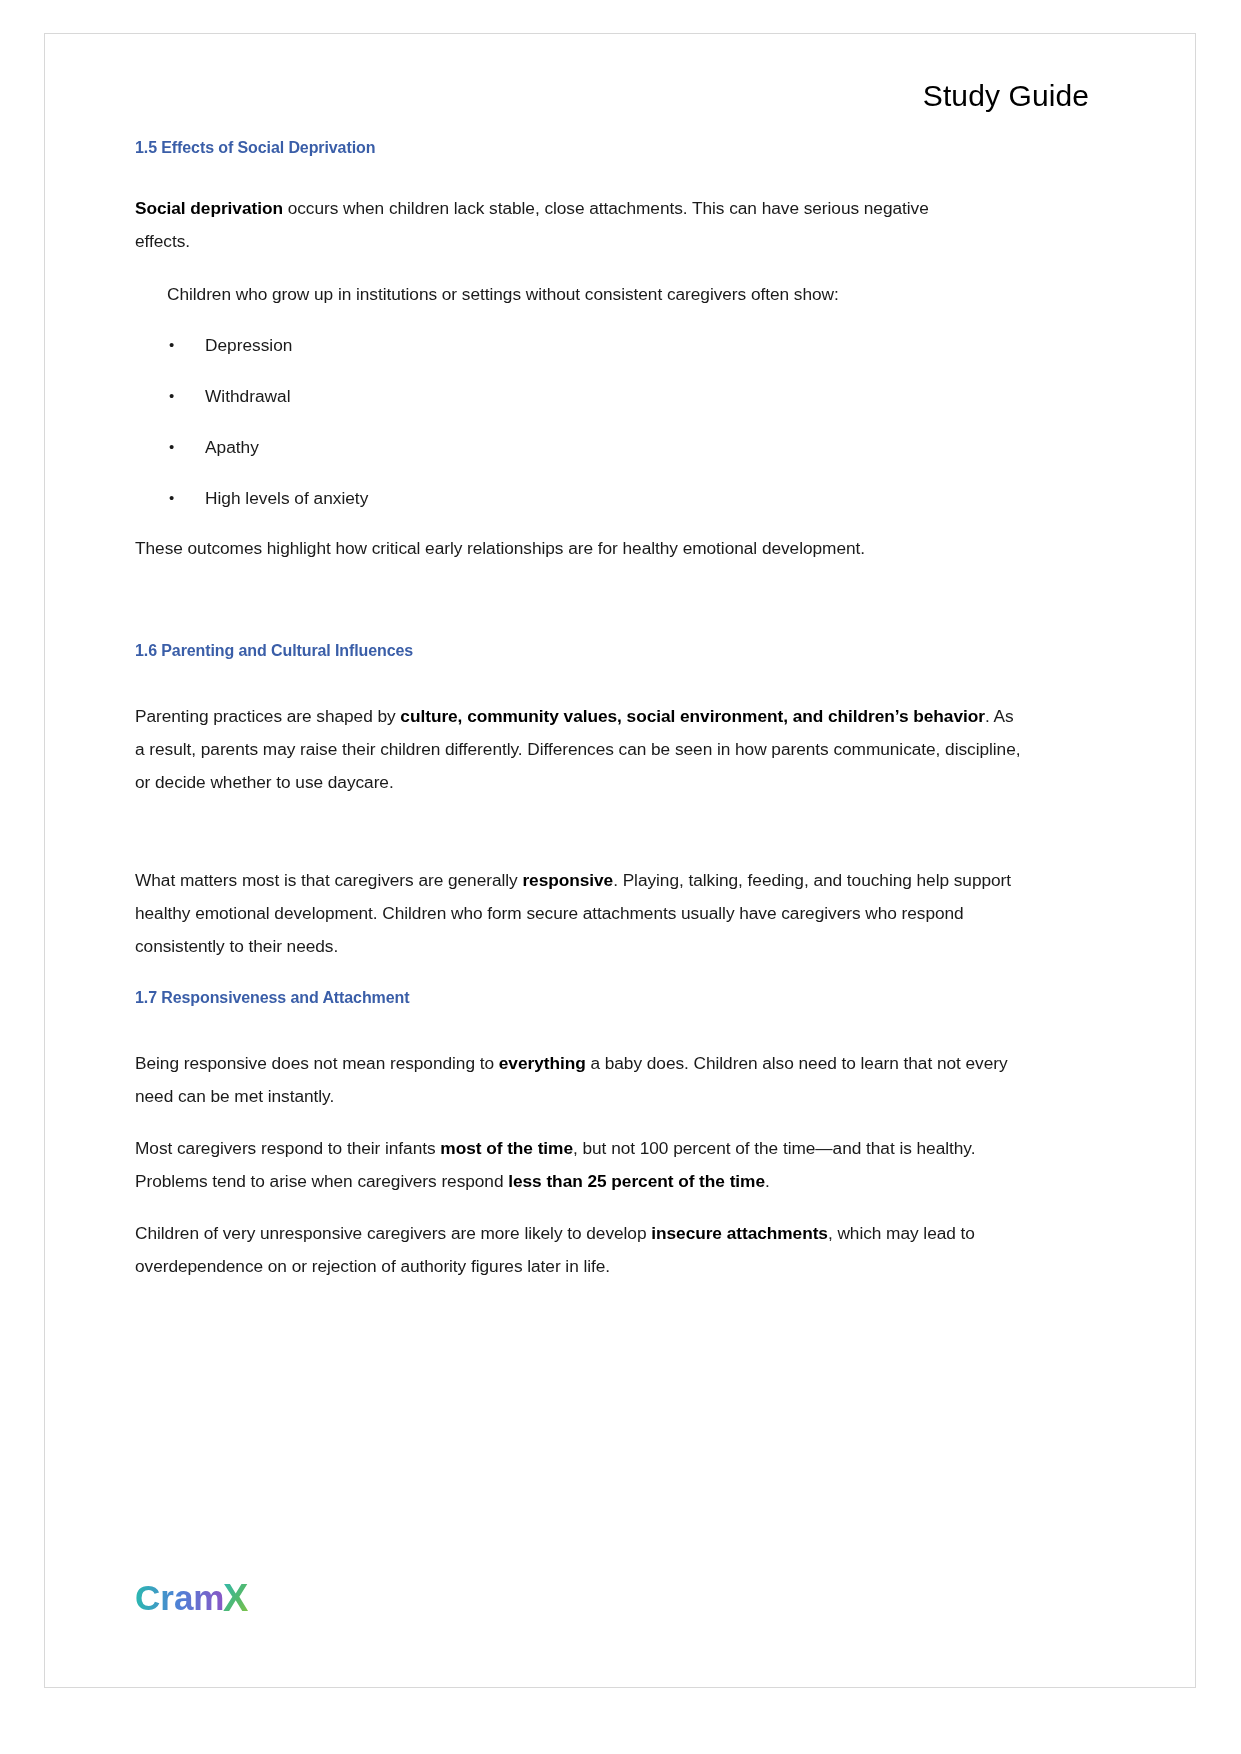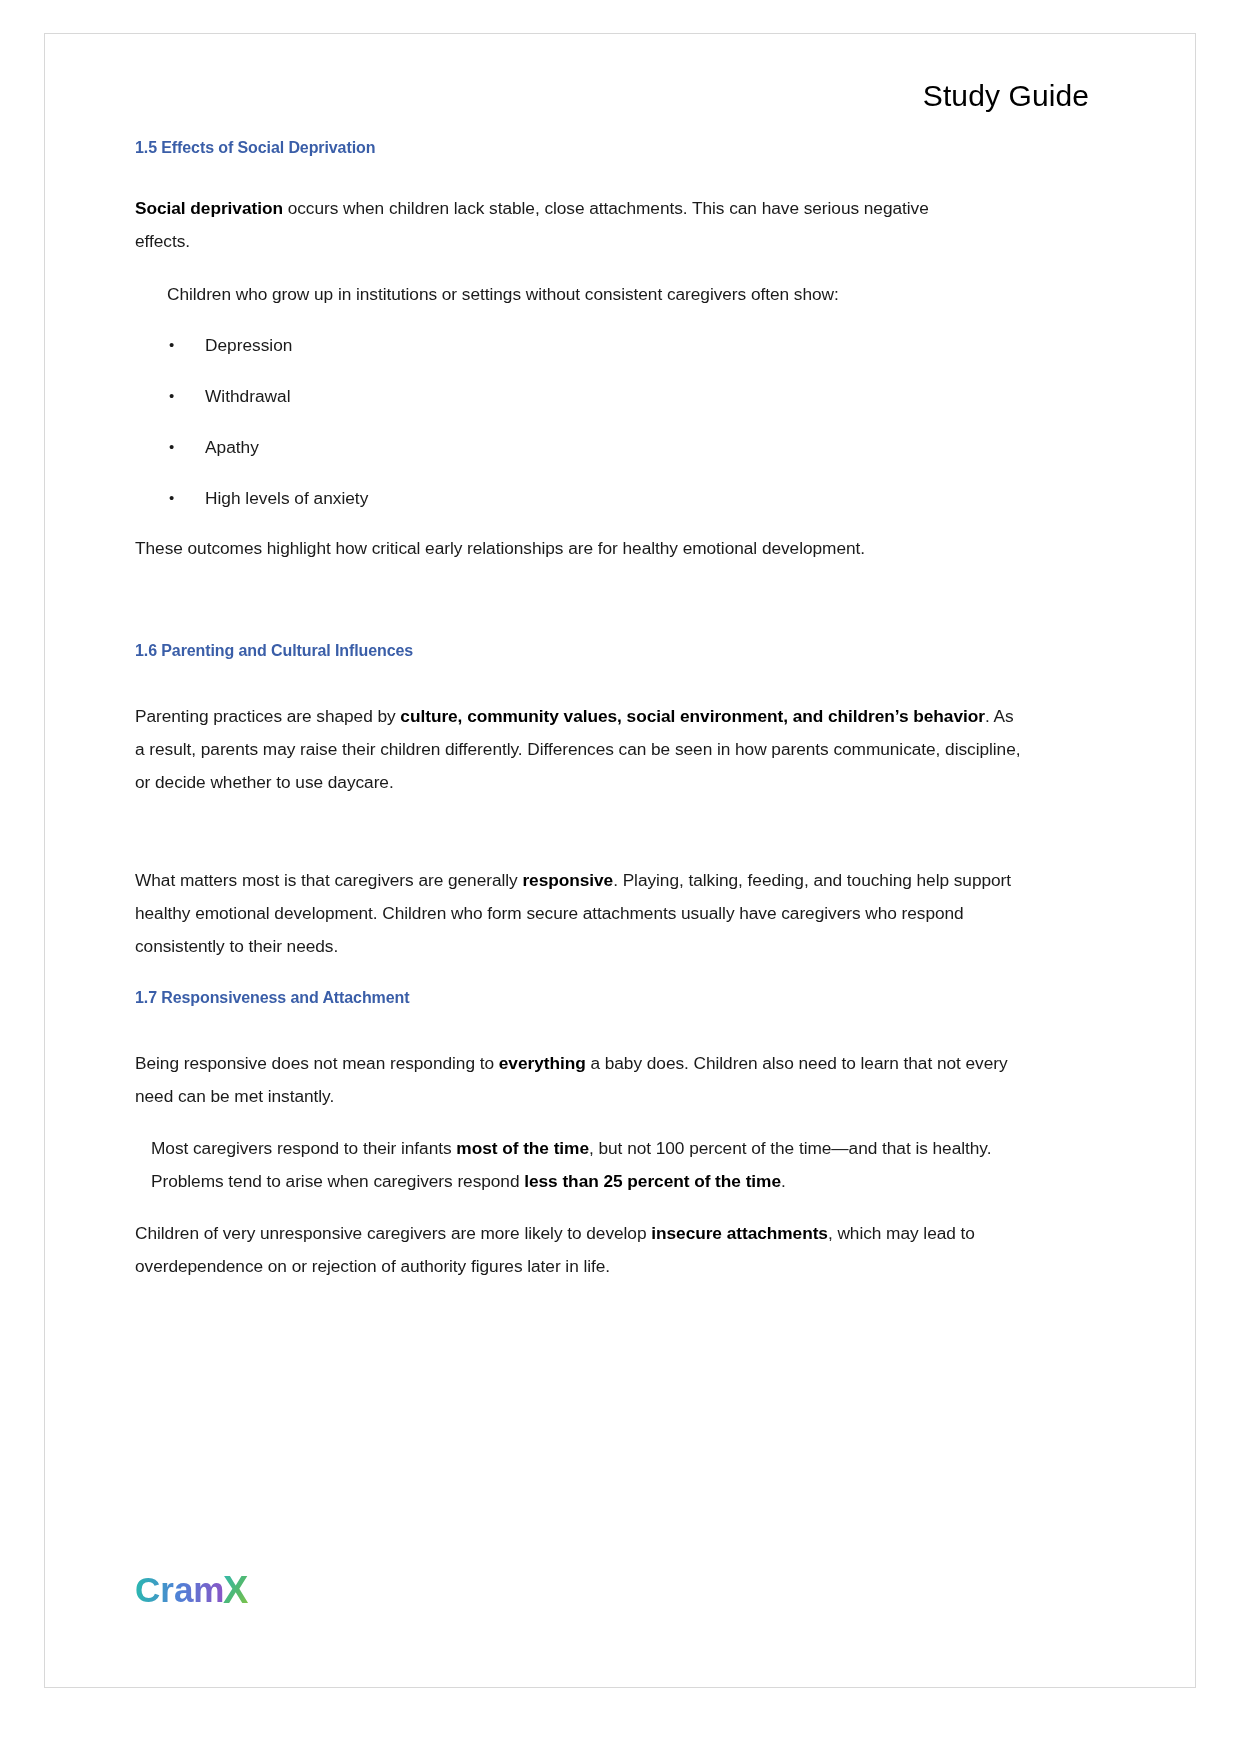--- a/index.html
+++ b/index.html
@@ -102,21 +102,21 @@
     font-size: 15px;
   }
 
   
   .blk { position: absolute; z-index: 3; }
 
   
   .footer-logo {
     position: absolute;
     left: 90px;
-    bottom: 76px;
+    bottom: 68px;
     z-index: 5;
     display: flex;
     align-items: flex-start;
   }
   .footer-logo svg { display: block; }
 </style>
 </head>
 <body>
 
 <div class="page">
@@ -176,21 +176,21 @@
     </div>
 
     <div class="blk" style="left:90px; top:955px; width:900px;">
       <div class="sec-heading">1.7 Responsiveness and Attachment</div>
     </div>
 
     <div class="blk" style="left:90px; top:1013px; width:890px;">
       <p class="para"><span>Being responsive does not mean responding to </span><b>everything</b><span> a baby does. Children also need to learn that not every need can be met instantly.</span></p>
     </div>
 
-    <div class="blk" style="left:90px; top:1098px; width:890px;margin-left:16px;">
+    <div class="blk" style="left:90px; top:1098px; width:890px;">
       <p class="para"><span>Most caregivers respond to their infants </span><b>most of the time</b><span>, but not 100 percent of the time—and that is healthy. Problems tend to arise when caregivers respond </span><b>less than 25 percent of the time</b><span>.</span></p>
     </div>
 
     <div class="blk" style="left:90px; top:1183px; width:880px;">
       <p class="para"><span>Children of very unresponsive caregivers are more likely to develop </span><b>insecure attachments</b><span>, which may lead to overdependence on or rejection of authority figures later in life.</span></p>
     </div>
 
   </div>
 
   <div class="footer-logo">

